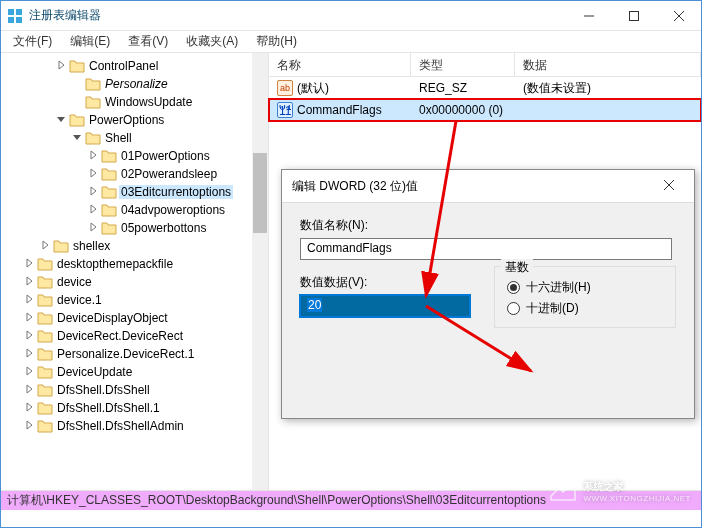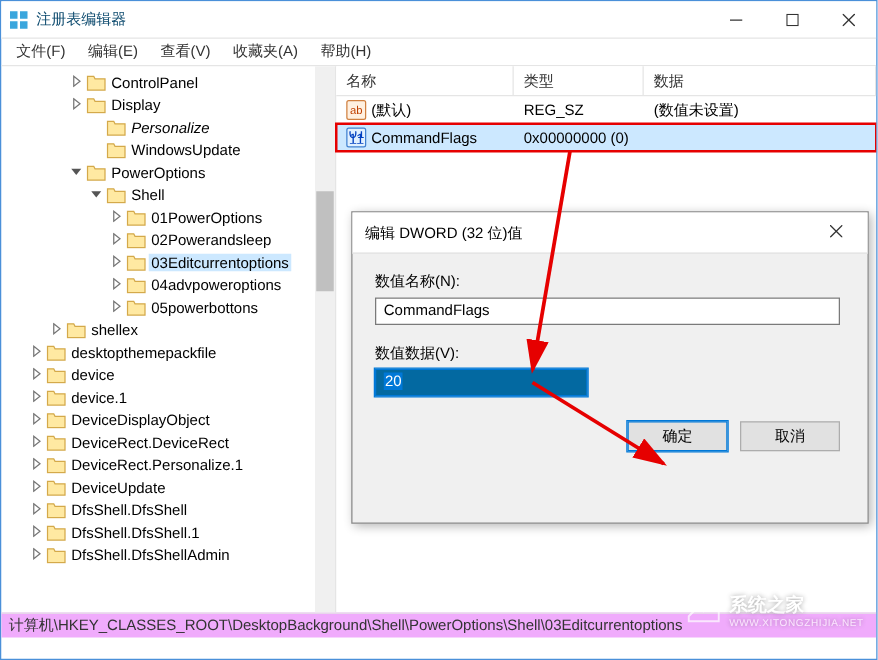--- a/index.html
+++ b/index.html
@@ -110,29 +110,20 @@
     <div class="tree" id="tree">
         <div class="tree-row" style="padding-left: 48px;">
           <span class="tree-toggle"><svg width="10" height="10">
               <path d="M3 1 L8 5 L3 9 Z" fill="none" stroke="#777"></path>
             </svg></span>
           <svg class="tree-folder" viewBox="0 0 16 14">
             <path d="M1 3 L1 13 L15 13 L15 4 L7 4 L6 2 L1 2 Z" fill="#ffe9a2" stroke="#d4a94a"></path>
           </svg>
           <span class="tree-label">ControlPanel</span>
         </div>
-        <div class="tree-row" style="padding-left: 48px;">
-          <span class="tree-toggle"><svg width="10" height="10">
-              <path d="M3 1 L8 5 L3 9 Z" fill="none" stroke="#777"></path>
-            </svg></span>
-          <svg class="tree-folder" viewBox="0 0 16 14">
-            <path d="M1 3 L1 13 L15 13 L15 4 L7 4 L6 2 L1 2 Z" fill="#ffe9a2" stroke="#d4a94a"></path>
-          </svg>
-          <span class="tree-label">Display</span>
-        </div>
         <div class="tree-row" style="padding-left: 64px; font-style: italic;">
           <span class="tree-toggle"></span>
           <svg class="tree-folder" viewBox="0 0 16 14">
             <path d="M1 3 L1 13 L15 13 L15 4 L7 4 L6 2 L1 2 Z" fill="#ffe9a2" stroke="#d4a94a"></path>
           </svg>
           <span class="tree-label">Personalize</span>
         </div>
         <div class="tree-row" style="padding-left: 64px;">
           <span class="tree-toggle"></span>
           <svg class="tree-folder" viewBox="0 0 16 14">
@@ -257,21 +248,21 @@
           </svg>
           <span class="tree-label">DeviceRect.DeviceRect</span>
         </div>
         <div class="tree-row" style="padding-left: 16px;">
           <span class="tree-toggle"><svg width="10" height="10">
               <path d="M3 1 L8 5 L3 9 Z" fill="none" stroke="#777"></path>
             </svg></span>
           <svg class="tree-folder" viewBox="0 0 16 14">
             <path d="M1 3 L1 13 L15 13 L15 4 L7 4 L6 2 L1 2 Z" fill="#ffe9a2" stroke="#d4a94a"></path>
           </svg>
-          <span class="tree-label">DeviceRect.Personalize.1</span>
+          <span class="tree-label">Personalize.DeviceRect.1</span>
         </div>
         <div class="tree-row" style="padding-left: 16px;">
           <span class="tree-toggle"><svg width="10" height="10">
               <path d="M3 1 L8 5 L3 9 Z" fill="none" stroke="#777"></path>
             </svg></span>
           <svg class="tree-folder" viewBox="0 0 16 14">
             <path d="M1 3 L1 13 L15 13 L15 4 L7 4 L6 2 L1 2 Z" fill="#ffe9a2" stroke="#d4a94a"></path>
           </svg>
           <span class="tree-label">DeviceUpdate</span>
         </div>
@@ -359,24 +350,33 @@
     </span>
   </div>
   <div class="dialog-body">
     <div class="dlg-label">数值名称(N):</div>
     <div class="dlg-input readonly">CommandFlags</div>
     <div class="dlg-row">
       <div class="dlg-col">
         <div class="dlg-label">数值数据(V):</div>
         <div class="dlg-input-sm"><span class="sel">20</span></div>
       </div>
-    </div>
-    <div class="dlg-buttons">
-      <div class="dlg-btn default">确定</div>
-      <div class="dlg-btn">取消</div>
+      <div class="dlg-col" style="flex:1">
+        <div class="radio-group">
+          <span class="radio-legend">基数</span>
+          <div class="radio-row">
+            <span class="radio checked"></span>
+            <span>十六进制(H)</span>
+          </div>
+          <div class="radio-row">
+            <span class="radio"></span>
+            <span>十进制(D)</span>
+          </div>
+        </div>
+      </div>
     </div>
   </div>
 </div>
 
 <svg class="arrow" style="left:415px;top:115px" width="60" height="190">
   <defs>
       <marker id="ah1" markerWidth="10" markerHeight="10" refX="8" refY="3" orient="auto">
         <path d="M0,0 L0,6 L9,3 z" fill="#e60000"></path>
       </marker>
     </defs>
@@ -389,16 +389,16 @@
       </marker>
     </defs>
   <line x1="10" y1="5" x2="115" y2="70" stroke="#e60000" stroke-width="3" marker-end="url(#ah2)"></line>
 </svg>
 
 <div class="watermark">
   <svg class="watermark-logo" viewBox="0 0 28 20">
     <path d="M2 14 L10 6 L14 10 L22 2 L26 6 L26 18 L2 18 Z" fill="none" stroke="#fff" stroke-width="1.5"></path>
   </svg>
   <div>
-    <div style="font-size:15px;font-weight:bold">系统之家</div>
+    <div style="font-size:10px;font-weight:bold">系统之家</div>
     <div style="font-size:8px;letter-spacing:0.5px">WWW.XITONGZHIJIA.NET</div>
   </div>
 </div>
 
 </body></html>

